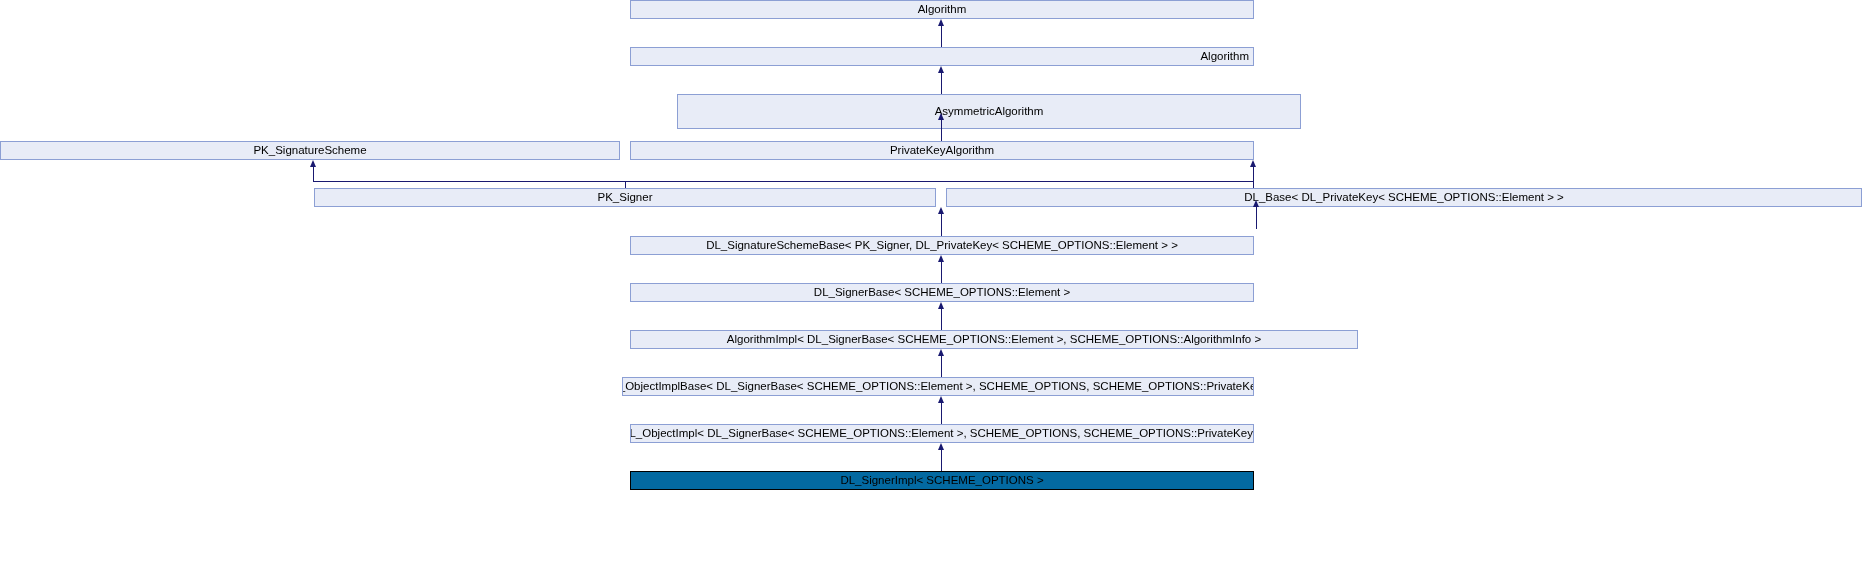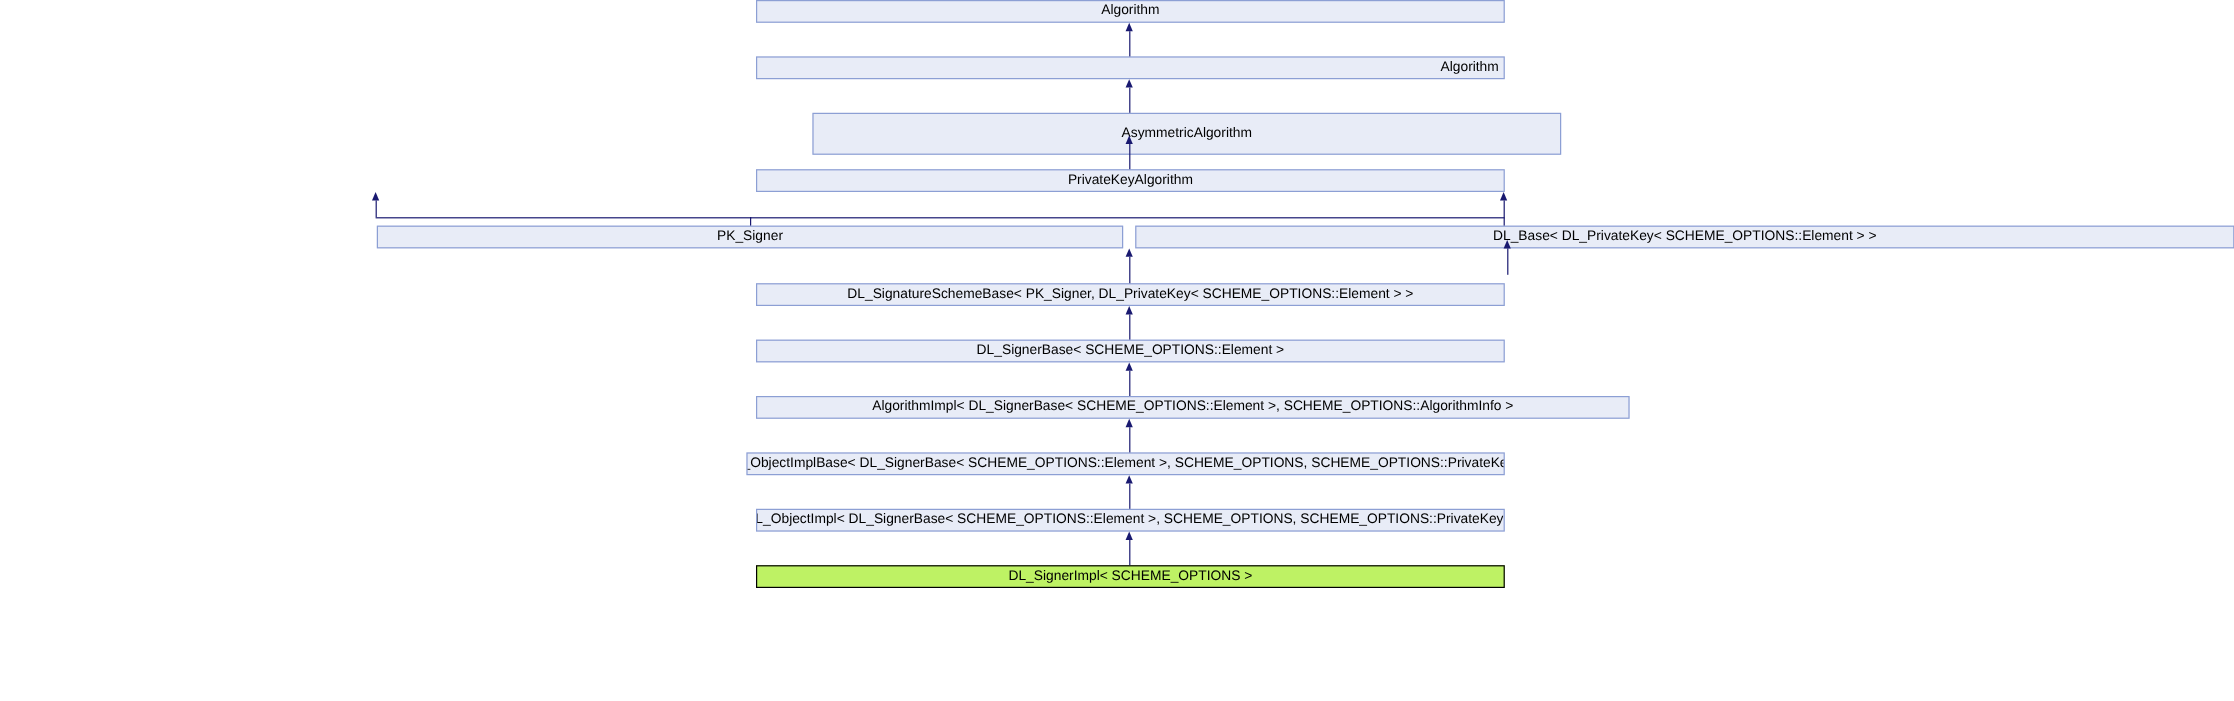--- a/index.html
+++ b/index.html
@@ -26,21 +26,21 @@
     align-items: center;
     justify-content: center;
     font-size: 11.5px;
     line-height: 1;
     color: #000000;
     white-space: nowrap;
     overflow: hidden;
   }
   .node.current {
     border: 1px solid #000000;
-    background: #bef264;
+    background: #0369a1;
   }
   .node-label {
     display: block;
     padding: 0 4px;
   }
   .edge {
     position: absolute;
     background: #191970;
   }
   .edge-v { width: 1px; }
@@ -64,20 +64,23 @@
   </div>
 
   <div class="node" style="left:630px; top:47px; width:624px; height:19px;justify-content:flex-end;">
     <span class="node-label">Algorithm</span>
   </div>
 
   <div class="node" style="left:630px; top:94px; width:624px; height:35px;margin-left:47px;">
     <span class="node-label">AsymmetricAlgorithm</span>
   </div>
 
+  <div class="node" style="left:0px; top:141px; width:620px; height:19px;">
+    <span class="node-label">PK_SignatureScheme</span>
+  </div>
 
   <div class="node" style="left:630px; top:141px; width:624px; height:19px;">
     <span class="node-label">PrivateKeyAlgorithm</span>
   </div>
 
   <div class="node" style="left:314px; top:188px; width:622px; height:19px;">
     <span class="node-label">PK_Signer</span>
   </div>
 
   <div class="node" style="left:946px; top:188px; width:916px; height:19px;">

